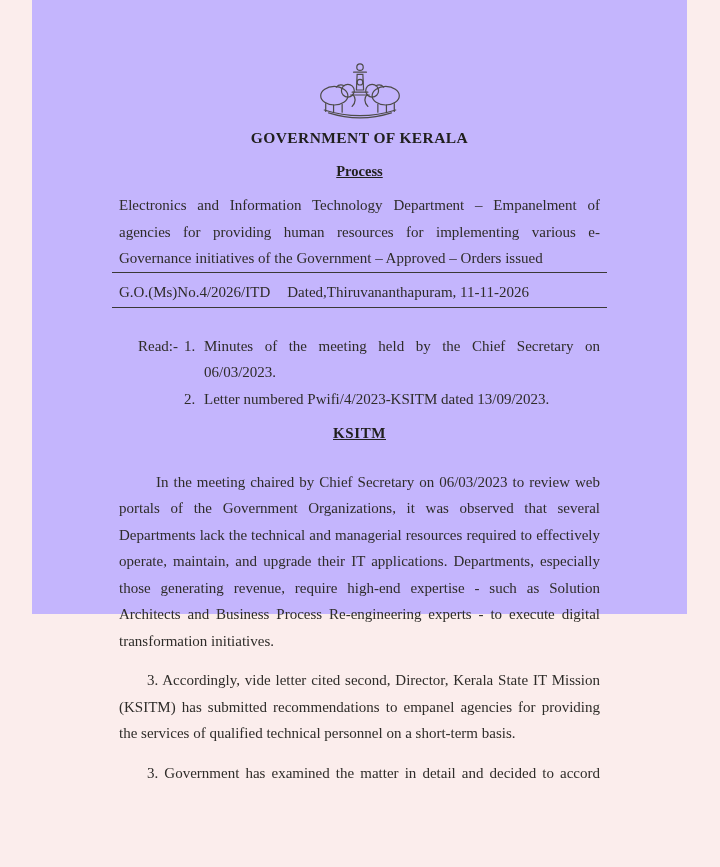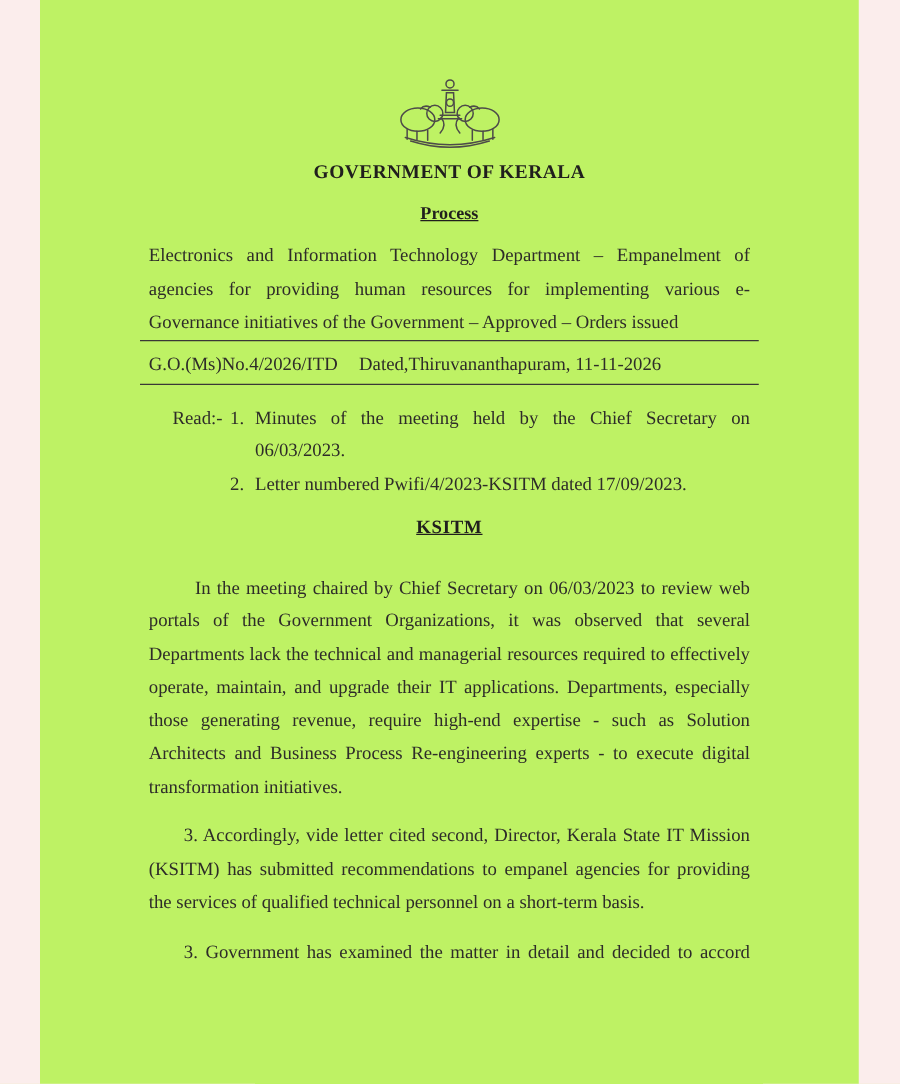--- a/index.html
+++ b/index.html
@@ -5,22 +5,22 @@
   * { margin: 0; padding: 0; box-sizing: border-box; }
   html, body {
     width: 720px; height: 867px;
     background: #fbedec;
     font-family: "Liberation Serif", serif;
     overflow: hidden;
   }
   .paper {
     position: absolute;
     left: 32px; top: 0;
-    width: 655px; height: 867px;
-    background: #bef264;
+    width: 655px; height: 614px;
+    background: #c4b5fd;
     padding: 0 87px;
     color: #2e2c29;
     font-size: 15px;
     line-height: 26.5px;
   }
   .emblem-wrap {
     margin: 60px auto 0;
     width: 100px; height: 60px;
     display: flex; align-items: center; justify-content: center;
   }
@@ -60,21 +60,21 @@
     letter-spacing: 0.15px;
     color: #201f1d;
   }
   .go-line {
     margin-top: 8px;
     line-height: 22px;
   }
   .go-line .dated { margin-left: 17px; }
   .rule-2 { margin-top: 4px; }
   .read-block {
-    margin-top: 14px;
+    margin-top: 25px;
     padding-left: 19px;
     display: flex;
   }
   .read-label { flex: 0 0 46px; }
   .read-items { flex: 1; }
   .read-item { display: flex; }
   .read-item .num { flex: 0 0 20px; }
   .read-item .read-text { flex: 1; }
   .read-item .justify { text-align: justify; }
   .order-heading {
@@ -149,21 +149,21 @@
 
   <div class="read-block">
     <span class="read-label">Read:-</span>
     <div class="read-items">
       <div class="read-item">
         <span class="num">1.</span>
         <div class="read-text justify">Minutes of the meeting held by the Chief Secretary on 06/03/2023.</div>
       </div>
       <div class="read-item">
         <span class="num">2.</span>
-        <div class="read-text">Letter numbered Pwifi/4/2023-KSITM dated 17/09/2023.</div>
+        <div class="read-text">Letter numbered Pwifi/4/2023-KSITM dated 13/09/2023.</div>
       </div>
     </div>
   </div>
 
   <div class="order-heading">KSITM</div>
 
   <p class="body-para para-1">In the meeting chaired by Chief Secretary on 06/03/2023 to review web portals of the Government Organizations, it was observed that several Departments lack the technical and managerial resources required to effectively operate, maintain, and upgrade their IT applications. Departments, especially those generating revenue, require high-end expertise - such as Solution Architects and Business Process Re-engineering experts - to execute digital transformation initiatives.</p>
   <p class="body-para para-2">3. Accordingly, vide letter cited second, Director, Kerala State IT Mission (KSITM) has submitted recommendations to empanel agencies for providing the services of qualified technical personnel on a short-term basis.</p>
   <p class="body-para para-3">3. Government has examined the matter in detail and decided to accord</p>
 

